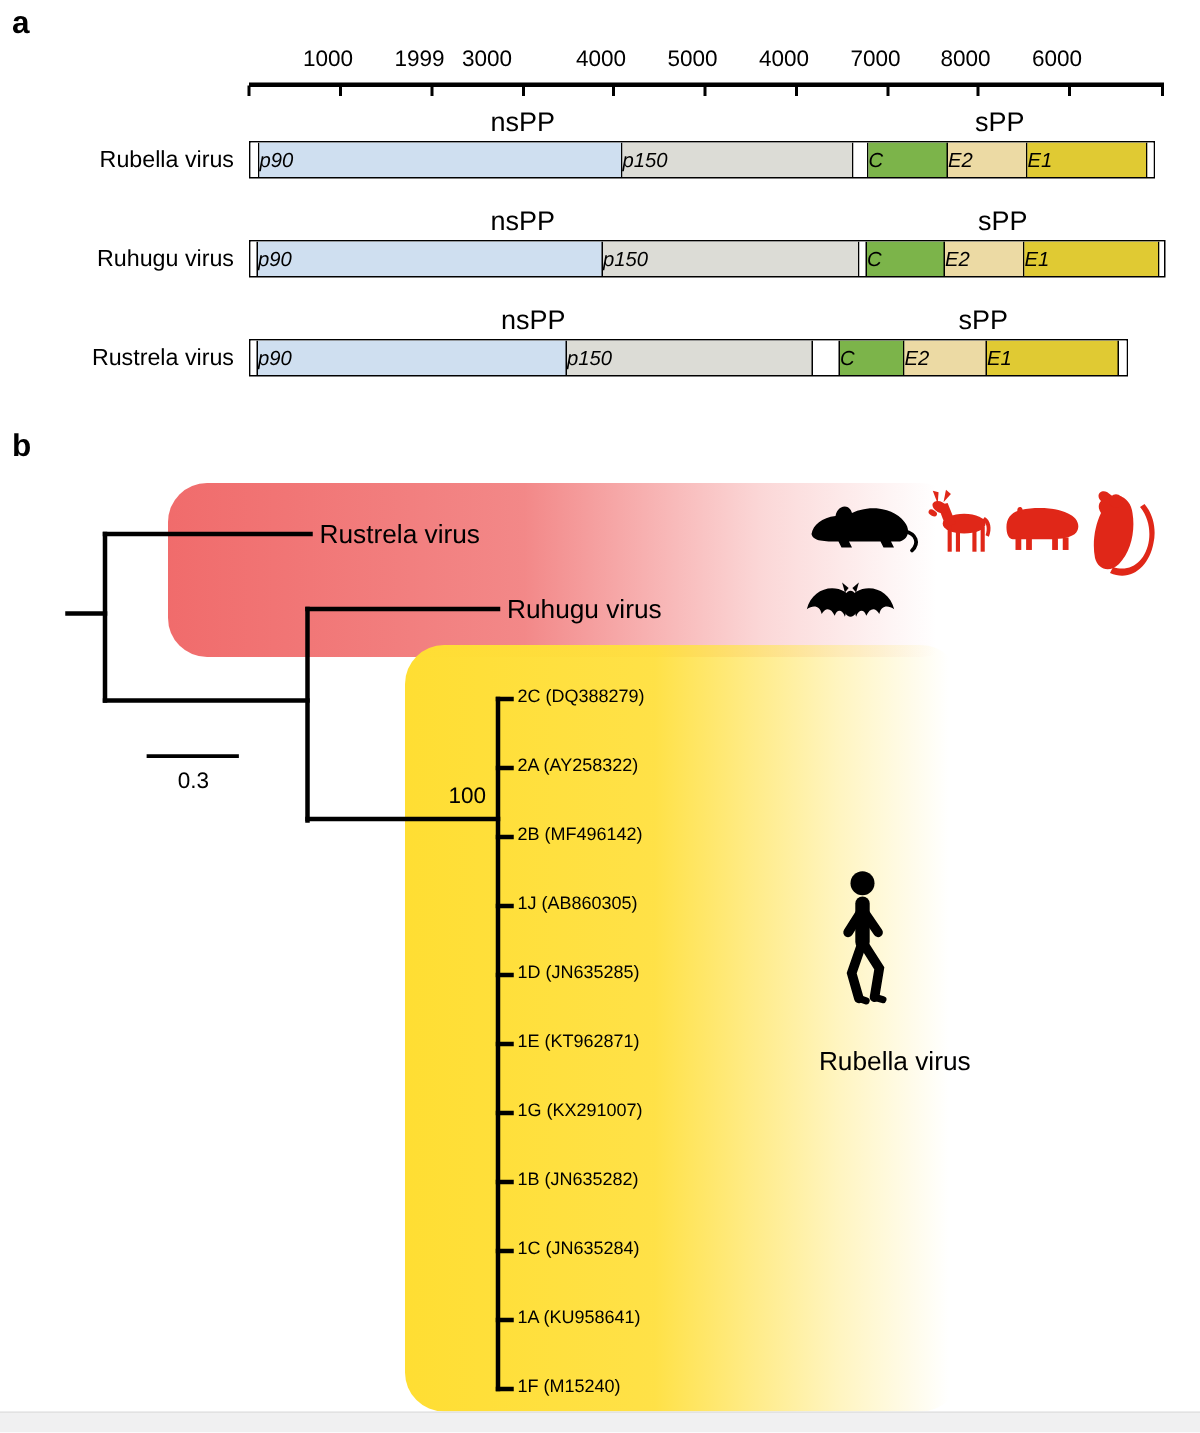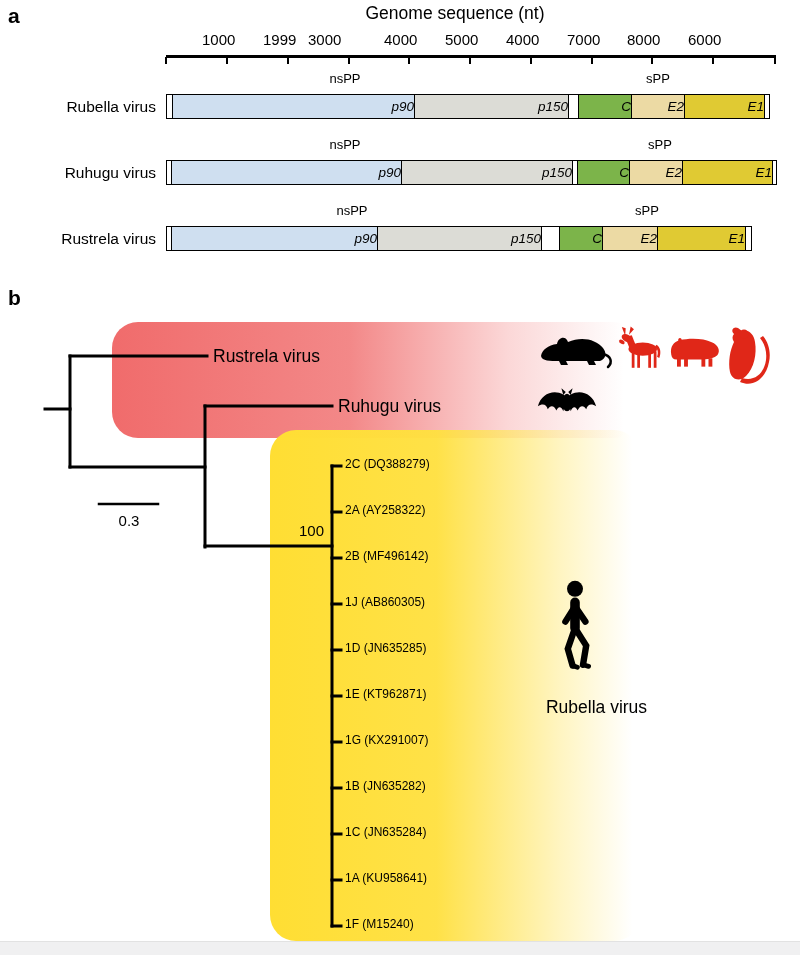--- a/index.html
+++ b/index.html
@@ -6,23 +6,23 @@
   body { font-family:"Liberation Sans","DejaVu Sans",sans-serif; background:#fff; color:#000; }
   .fig { position:relative; width:800px; height:955px; background:#fff; overflow:hidden; }
 
   .panel-label { position:absolute; font-size:21px; font-weight:bold; }
   .axis-title  { position:absolute; left:330px; top:3px; width:250px; text-align:center; font-size:17.5px; }
   .axis-line   { position:absolute; left:166px; top:55px; width:610px; height:2.5px; background:#000; }
   .tick        { position:absolute; width:2px; height:7px; background:#000; top:57px; }
   .tick-label  { position:absolute; top:31px; width:50px; text-align:left; font-size:15px; }
 
   .row-name    { position:absolute; left:0; width:156px; text-align:right; font-size:15.5px; }
-  .region-label{ position:absolute; width:50px; text-align:center; font-size:13px; }
+  .region-label{ position:absolute; width:50px; text-align:right; font-size:18px; }
   .gbar        { position:absolute; height:25px; border:1.5px solid #000; display:flex; overflow:hidden; background:#fff; }
-  .seg         { height:100%; flex:0 0 auto; border-right:1.5px solid #000; display:flex; align-items:center; justify-content:flex-end; font-size:13.5px; font-style:italic; }
+  .seg         { height:100%; flex:0 0 auto; border-right:1.5px solid #000; display:flex; align-items:center; justify-content:flex-start; font-size:13.5px; font-style:italic; }
   .seg:last-child { border-right:0; }
 
   .hl-red { position:absolute; left:112px; top:322px; width:528px; height:116px; border-radius:26px;
     background:linear-gradient(90deg, rgba(239,95,95,0.92) 0%, rgba(240,110,110,0.82) 45%, rgba(246,160,160,0.42) 75%, rgba(255,255,255,0) 97%); }
   .hl-yellow { position:absolute; left:270px; top:430px; width:370px; height:511px; border-radius:26px;
     background:linear-gradient(90deg, rgba(255,222,51,1) 0%, rgba(255,224,64,0.96) 45%, rgba(255,236,140,0.55) 78%, rgba(255,255,255,0) 98%); }
 
   .tree { position:absolute; left:0; top:0; width:800px; height:955px; pointer-events:none; }
   .tree path { stroke:#000; stroke-width:3; fill:none; stroke-linecap:square; }
   .tree path.thin { stroke-width:2.5; }
@@ -32,21 +32,20 @@
   .strain      { position:absolute; left:345px; font-size:12px; }
   .icon        { position:absolute; }
   .footer-strip{ position:absolute; left:0; top:941px; width:800px; height:14px; background:#f0f0f1; border-top:1px solid #e2e2e2; }
 </style>
 </head>
 <body>
 
 <div class="fig">
 
   <div class="panel-label" style="left:8px;top:4px">a</div>
-  <div class="axis-title">Genome sequence (nt)</div>
 
   <div class="axis-line"></div>
 
   <div class="tick" style="left:165px"></div>
   <div class="tick" style="left:226px"></div>
   <div class="tick" style="left:287px"></div>
   <div class="tick" style="left:348px"></div>
   <div class="tick" style="left:408px"></div>
   <div class="tick" style="left:469px"></div>
   <div class="tick" style="left:530px"></div>

